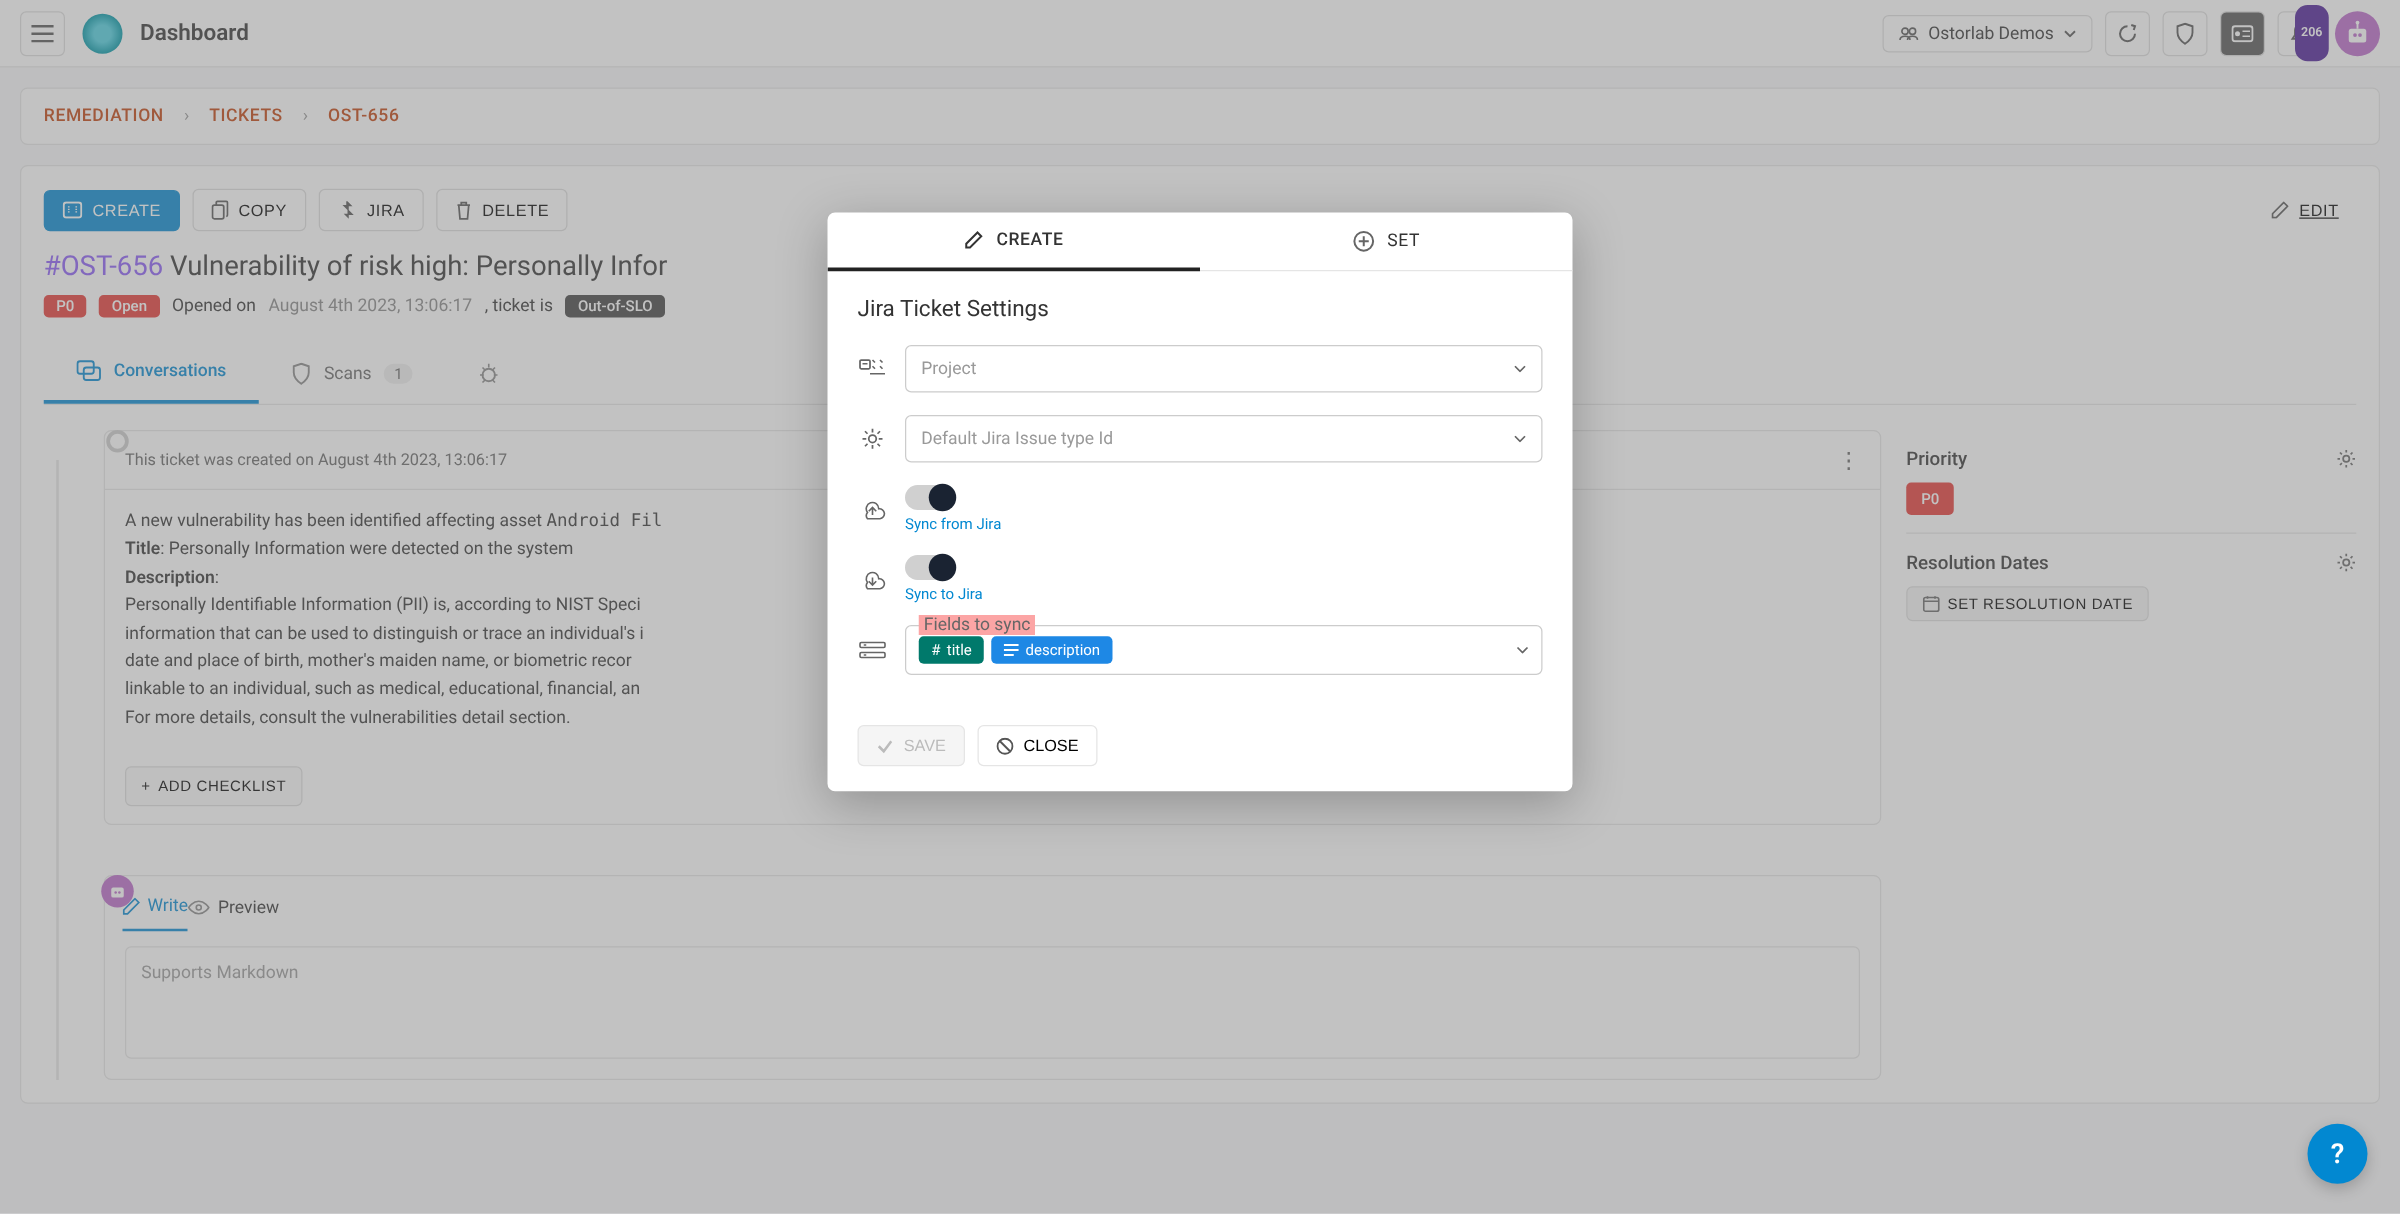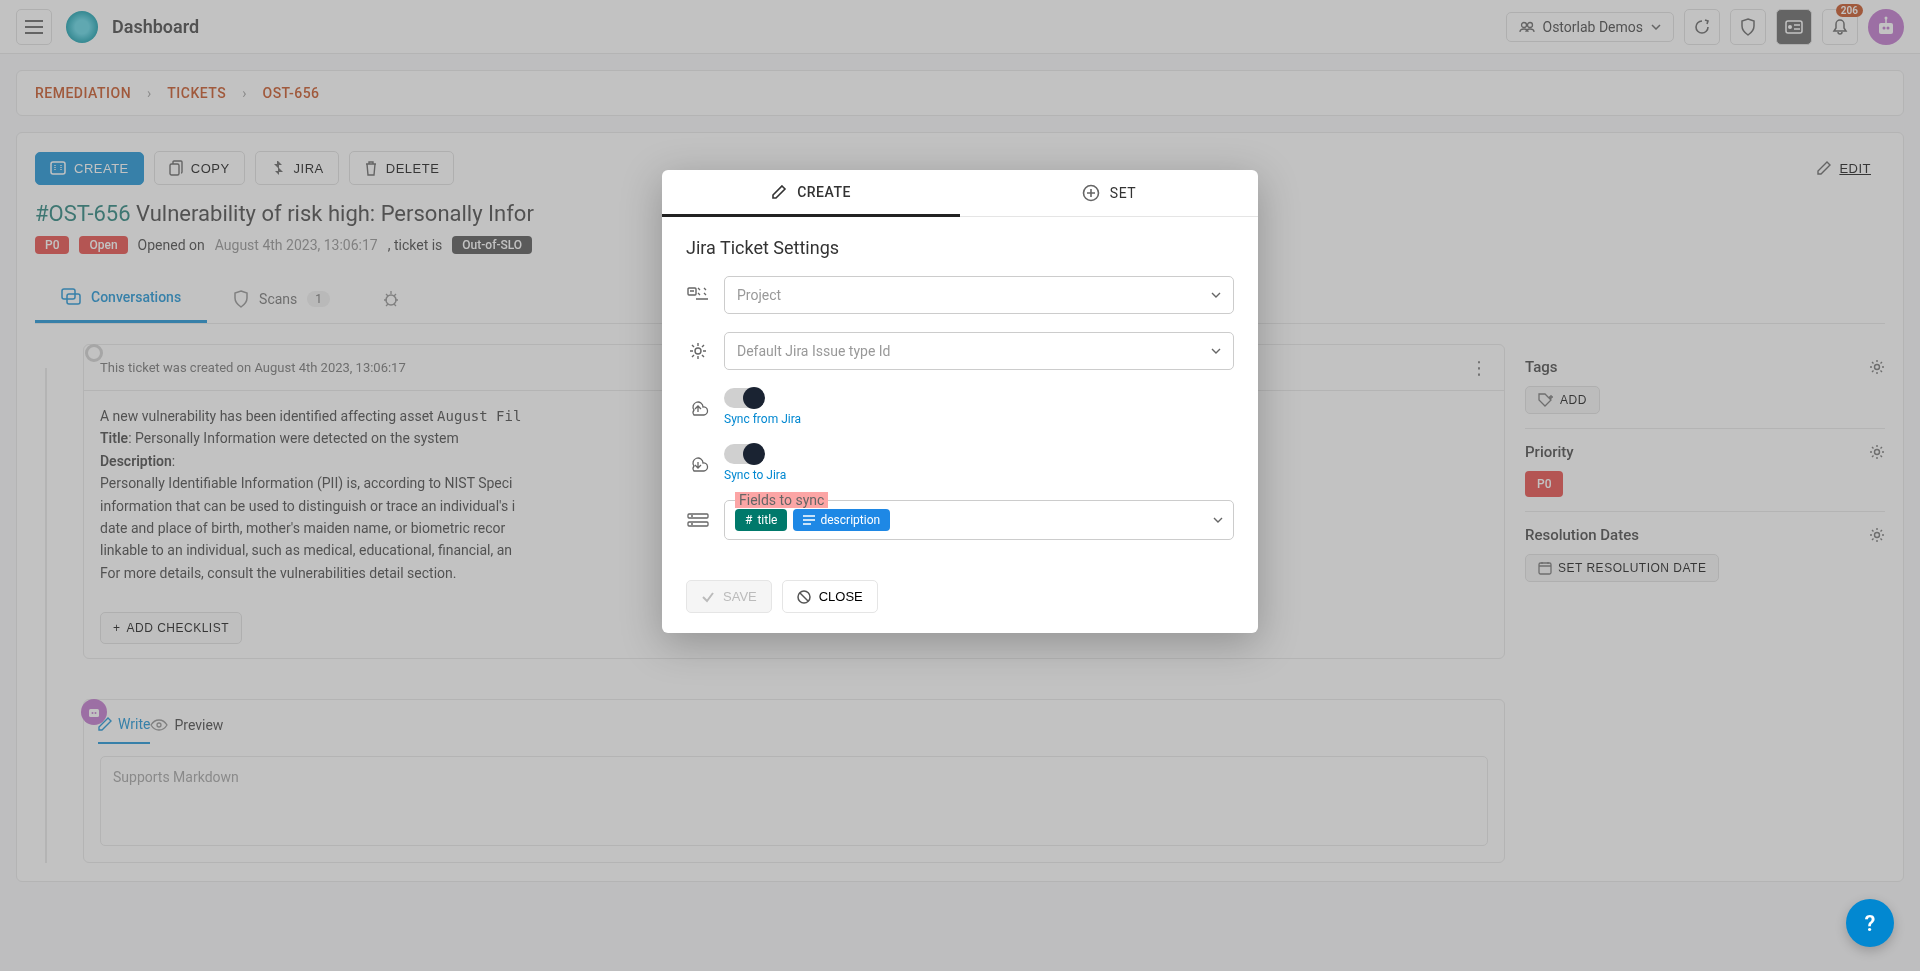--- a/index.html
+++ b/index.html
@@ -6,37 +6,37 @@
 body { font-family: -apple-system, BlinkMacSystemFont, "Segoe UI", Roboto, sans-serif; background: #f7f8fa; color: #333; overflow: hidden; width:1920px; height:971px; position:relative; }
 
 
 .header { height:54px; background:#fff; border-bottom:1px solid #e5e5e5; display:flex; align-items:center; padding:0 16px; }
 .hamburger { width:36px; height:36px; border:1px solid #ddd; border-radius:5px; display:flex; align-items:center; justify-content:center; cursor:pointer; }
 .logo { width:32px; height:32px; border-radius:50%; background:radial-gradient(circle,#4dd0e1 30%,#0097a7 70%); margin:0 14px; }
 .logo-text { font-weight:600; font-size:18px; }
 .header-right { margin-left:auto; display:flex; align-items:center; gap:10px; }
 .org-switch { border:1px solid #ddd; border-radius:5px; padding:6px 12px; display:flex; align-items:center; gap:8px; font-size:14px; cursor:pointer; }
 .icon-btn { width:36px; height:36px; border:1px solid #ddd; border-radius:5px; display:flex; align-items:center; justify-content:center; cursor:pointer; position:relative; }
-.notif-badge { position:absolute; top:-6px; right:-6px; background:#c2410c; color:#fff; border-radius:10px; font-size:10px; padding:1px 5px; font-weight:600; }
+.notif-badge { position:absolute; top:-6px; right:-6px; background:#4c1d95; color:#fff; border-radius:10px; font-size:10px; padding:17px 5px; font-weight:600; }
 .avatar { width:36px; height:36px; border-radius:50%; background:#ba68c8; display:flex; align-items:center; justify-content:center; }
 
 
 .page { padding:16px; }
 .breadcrumb-box { border:1px solid #e5e5e5; border-radius:6px; padding:14px 18px; display:flex; gap:16px; align-items:center; font-size:14px; background:#fff; }
 .breadcrumb-box a { color:#c2410c; text-transform:uppercase; text-decoration:none; font-weight:500; letter-spacing:0.5px; }
 .breadcrumb-box .sep { color:#999; }
 
 .ticket-card { border:1px solid #e5e5e5; border-radius:6px; margin-top:16px; padding:18px; background:#fff; }
 .action-row { display:flex; gap:10px; align-items:center; }
 .btn { display:inline-flex; align-items:center; gap:8px; padding:8px 14px; border-radius:5px; border:1px solid #ddd; background:#fff; font-size:13px; font-weight:500; text-transform:uppercase; letter-spacing:0.5px; cursor:pointer; }
 .btn.primary { background:#0288d1; color:#fff; border-color:#0288d1; }
 .btn.flat { border:none; background:transparent;text-decoration:underline; }
 
 .ticket-title { font-size:22px; margin-top:16px; font-weight:400; }
-.ticket-title .tid { color:#0f766e;margin-top:40px; }
+.ticket-title .tid { color:#8b5cf6;margin-top:40px; }
 
 .meta-row { display:flex; align-items:center; gap:10px; margin-top:10px; font-size:14px; }
 .pill { padding:2px 10px; border-radius:4px; font-size:12px; font-weight:500; color:#fff; }
 .pill.red { background:#e53935; }
 .pill.dark { background:#424242; }
 
 .edit-btn { margin-left:auto; }
 
 .tabs { display:flex; border-bottom:1px solid #e5e5e5; margin-top:20px; }
 .tab { padding:14px 26px; display:flex; align-items:center; gap:10px; font-size:14px; cursor:pointer; color:#666; }
@@ -250,21 +250,21 @@
       <div class="left-col">
         <div class="timeline">
           <div style="position:relative; margin-bottom:40px;">
             <div class="dot"></div>
             <div class="conv-card">
               <div class="conv-head">
                 <span>This ticket was created on August 4th 2023, 13:06:17</span>
                 <span style="cursor:pointer;font-size:18px">⋮</span>
               </div>
               <div class="conv-body">
-                <div><span>A new vulnerability has been identified affecting asset </span><span class="code">August Fil</span></div>
+                <div><span>A new vulnerability has been identified affecting asset </span><span class="code">Android Fil</span></div>
                 <div><strong>Title</strong><span>: Personally Information were detected on the system</span></div>
                 <div><strong>Description</strong>:</div>
                 <div>Personally Identifiable Information (PII) is, according to NIST Speci</div>
                 <div>information that can be used to distinguish or trace an individual's i</div>
                 <div>date and place of birth, mother's maiden name, or biometric recor</div>
                 <div>linkable to an individual, such as medical, educational, financial, an</div>
                 <div>For more details, consult the vulnerabilities detail section.</div>
               </div>
               <div class="conv-foot">
                 <button class="small-btn">
@@ -302,37 +302,20 @@
                 <span>Supports Markdown</span>
               </div>
             </div>
           </div>
         </div>
       </div>
 
       <div class="right-col">
         <div class="panel-sec">
           <h4>
-              <span>Tags</span>
-              <span class="gear">
-                <svg width="16" height="16">
-                  <circle cx="8" cy="8" r="2.5" fill="none" stroke="#666" stroke-width="1.4"></circle>
-                  <path d="M8 1v2M8 13v2M1 8h2M13 8h2M3 3l1.5 1.5M11.5 11.5L13 13M13 3l-1.5 1.5M4.5 11.5L3 13" stroke="#666" stroke-width="1.4"></path>
-                </svg>
-              </span>
-            </h4>
-          <button class="chip-btn">
-            <svg width="16" height="14">
-                <path d="M1 1h6l6 6-6 6-6-6zM11 4h4M13 2v4" fill="none" stroke="#666" stroke-width="1.3"></path>
-              </svg>
-            <span>ADD</span>
-          </button>
-        </div>
-        <div class="panel-sec">
-          <h4>
               <span>Priority</span>
               <span class="gear">
                 <svg width="16" height="16">
                   <circle cx="8" cy="8" r="2.5" fill="none" stroke="#666" stroke-width="1.4"></circle>
                   <path d="M8 1v2M8 13v2M1 8h2M13 8h2M3 3l1.5 1.5M11.5 11.5L13 13M13 3l-1.5 1.5M4.5 11.5L3 13" stroke="#666" stroke-width="1.4"></path>
                 </svg>
               </span>
             </h4>
           <span class="pill red" style="padding:6px 12px;display:inline-block">P0</span>
         </div>

